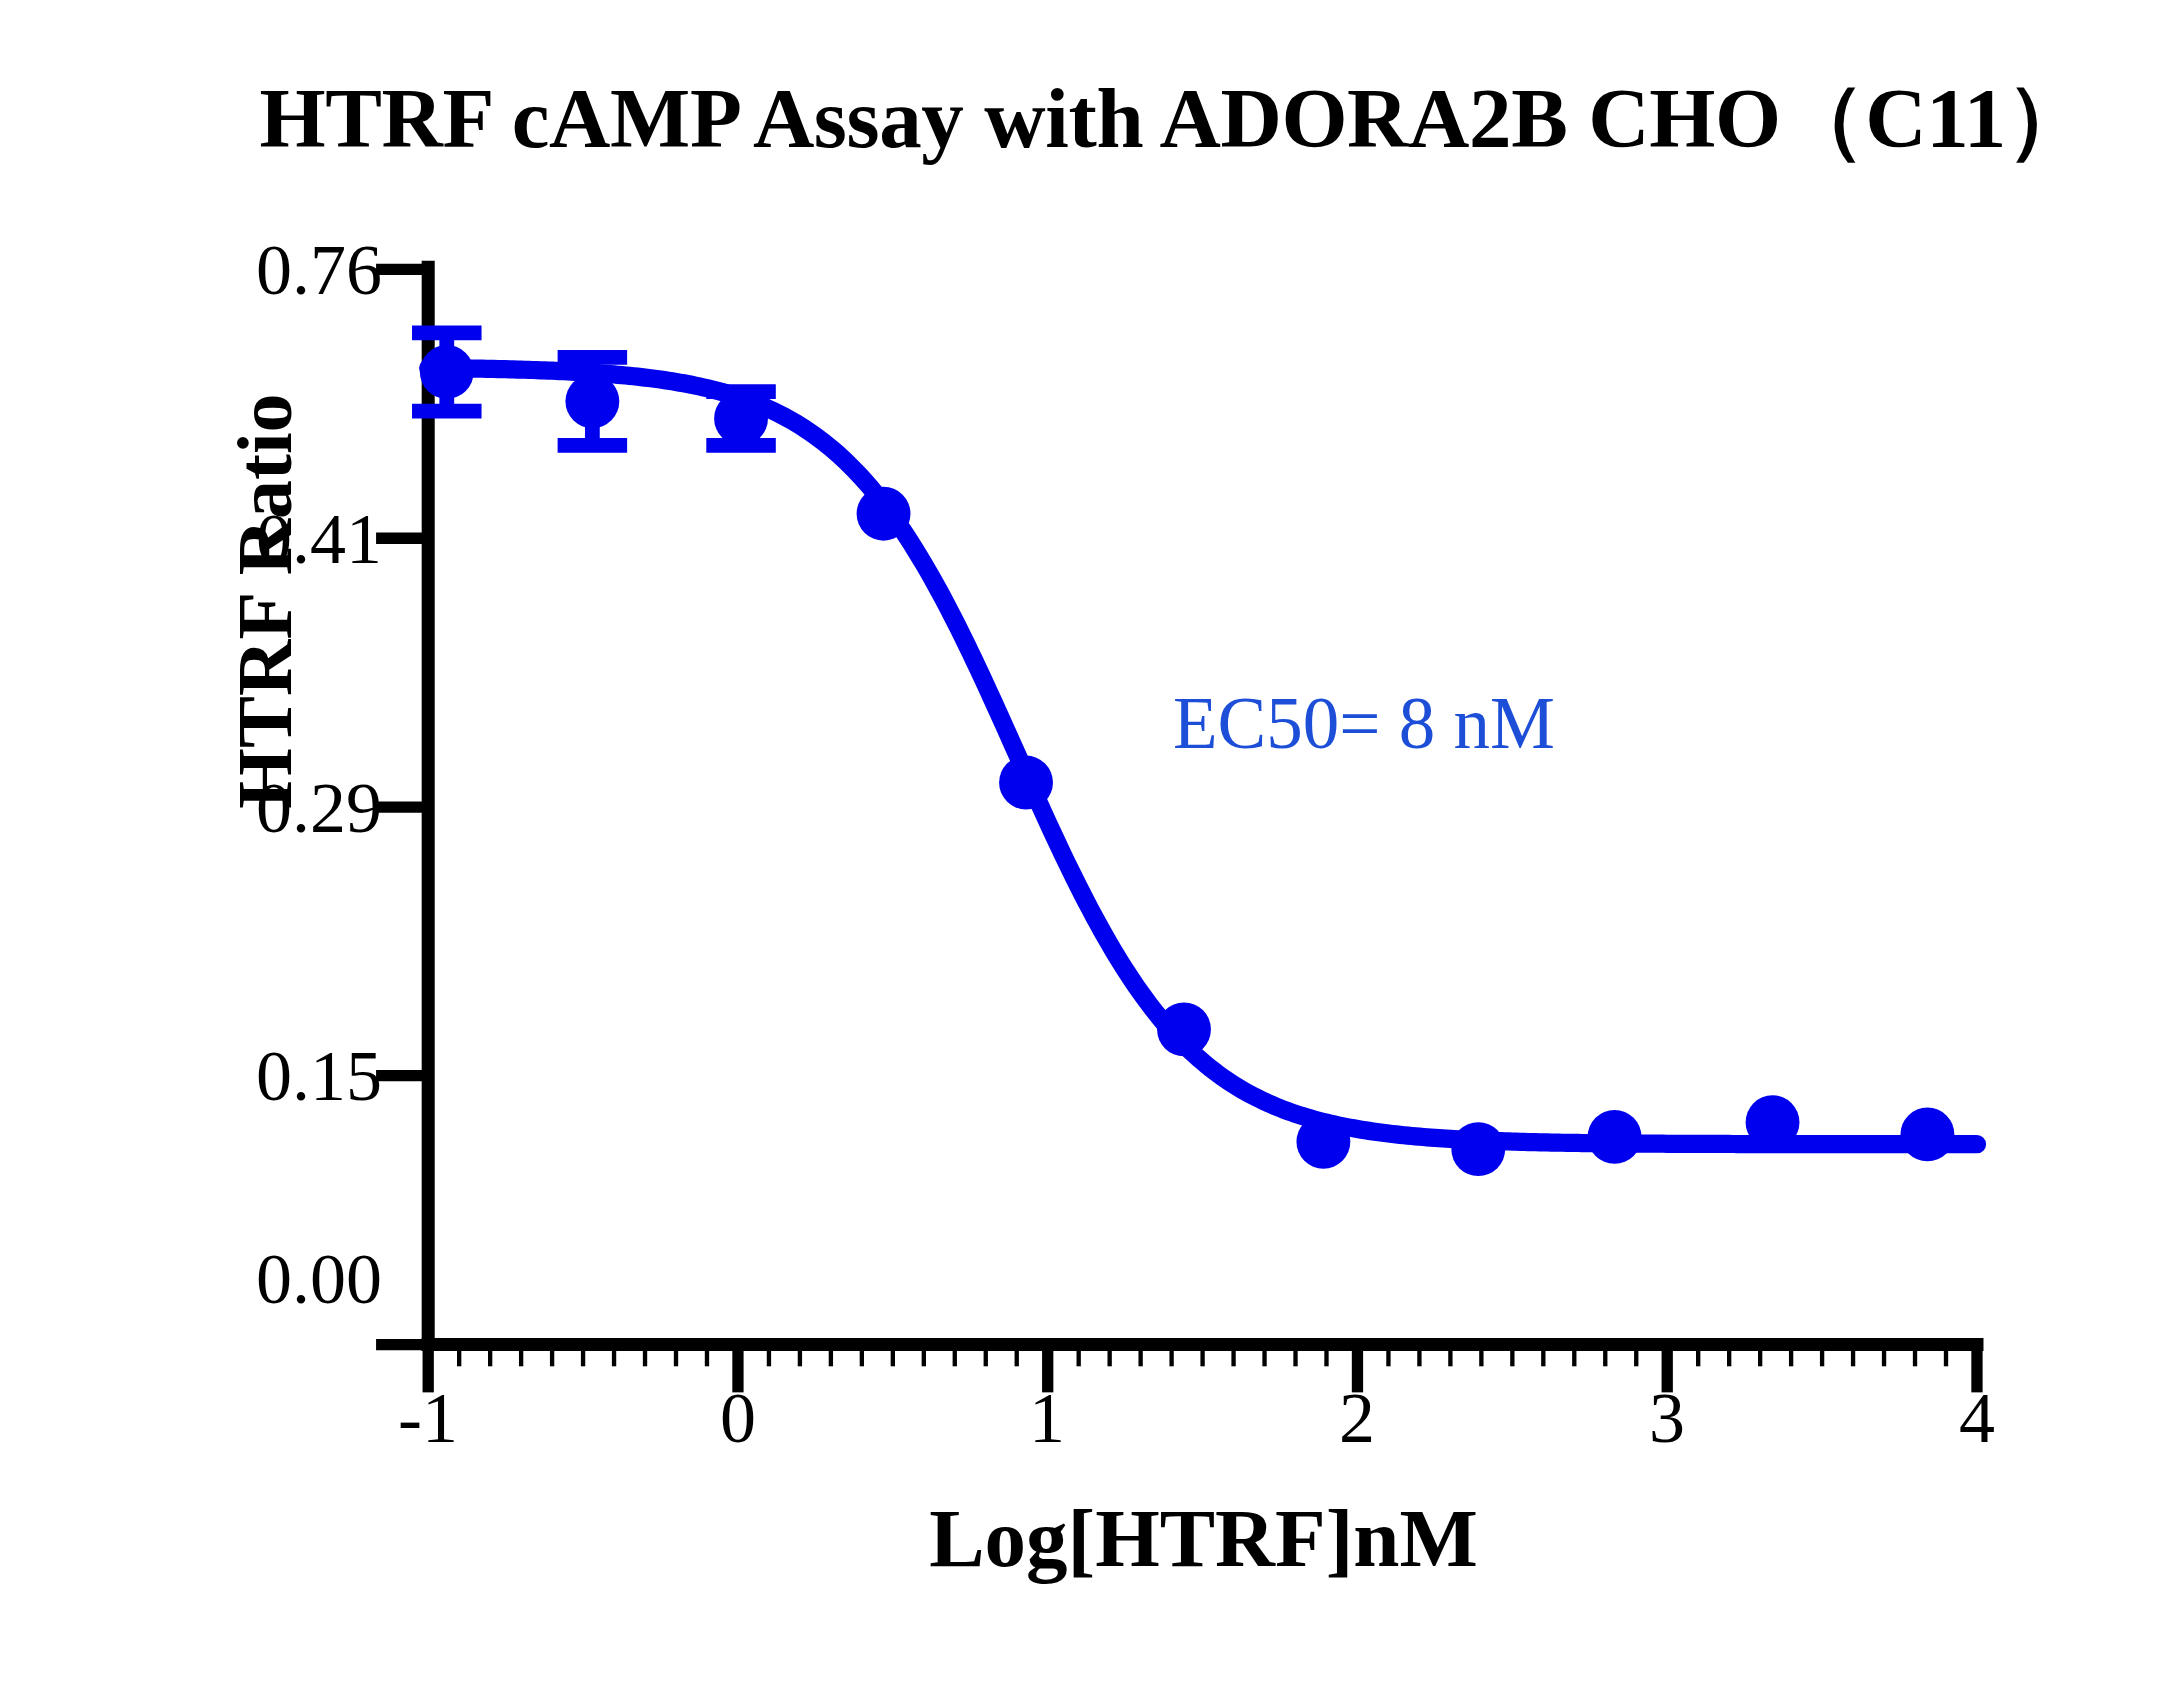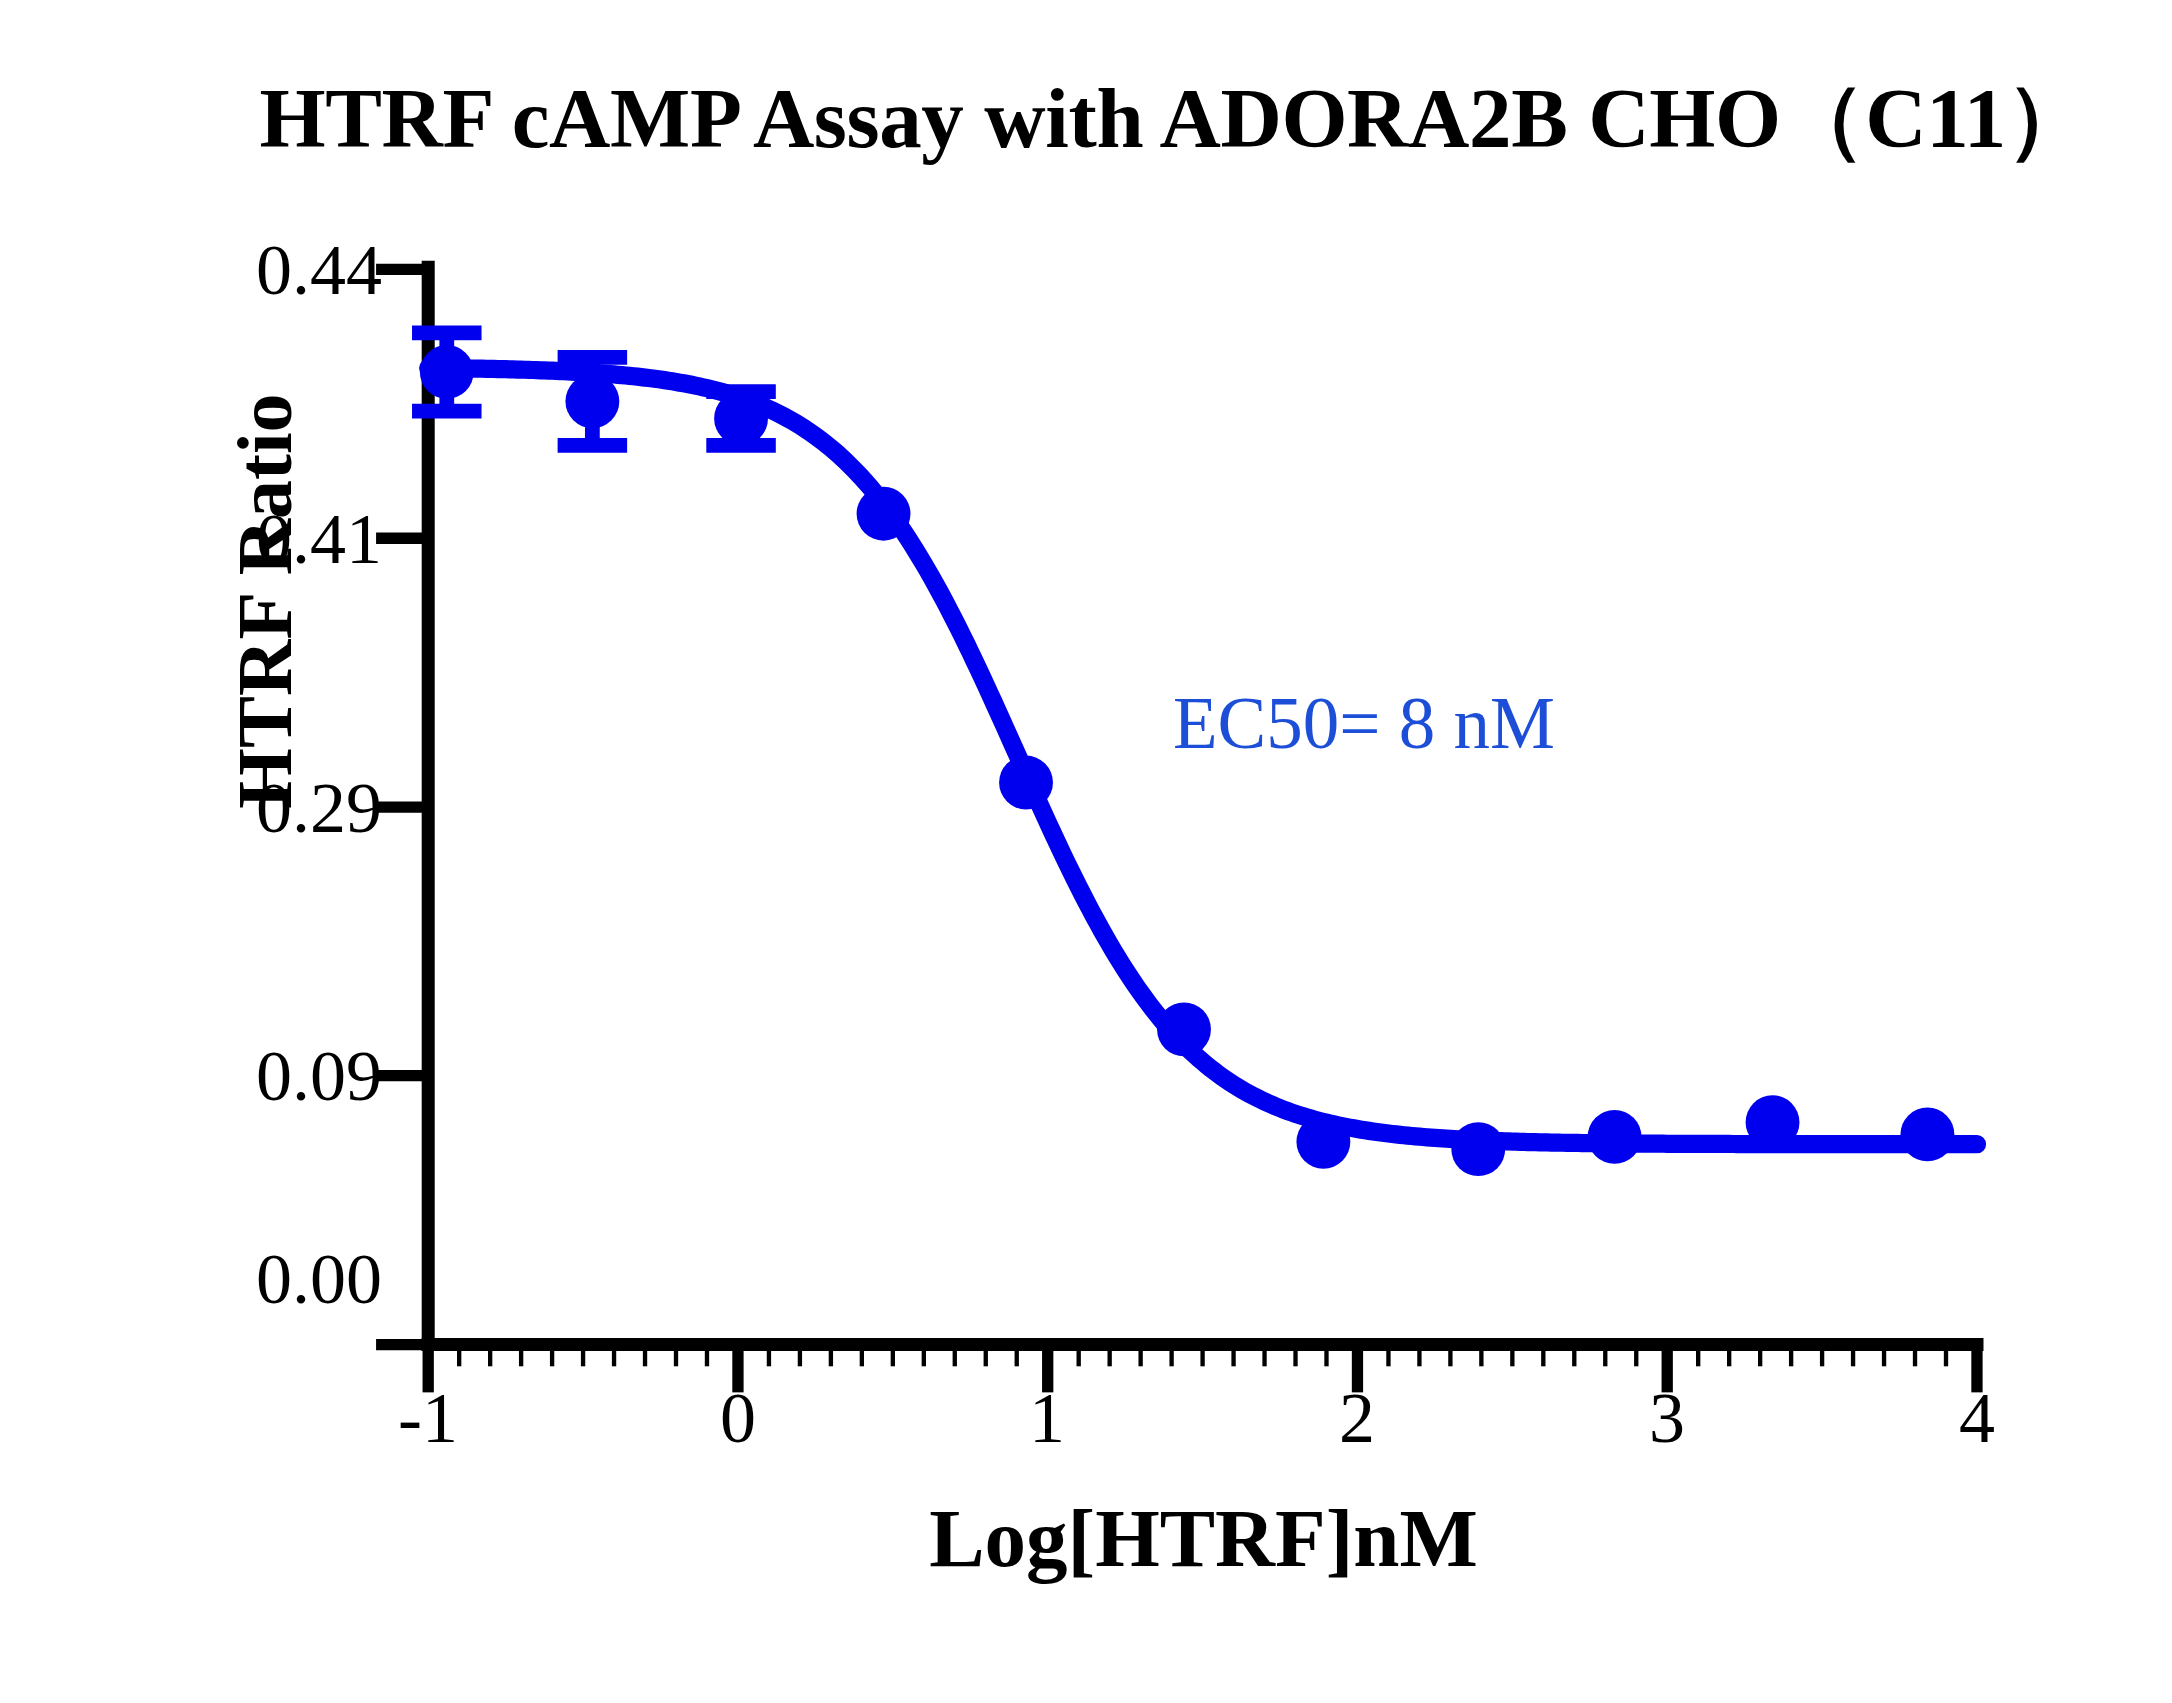--- a/index.html
+++ b/index.html
@@ -107,24 +107,24 @@
 </head>
 <body>
 
 <div id="figure">
 
   <div id="chart-title">HTRF cAMP Assay with ADORA2B CHO（C11）</div>
 
   <div id="y-axis-label">HTRF Ratio</div>
 
   <div id="ytick-labels">
-    <div class="ytick-label" style="top:234px">0.44</div>
+    <div class="ytick-label" style="top:234px">0.76</div>
     <div class="ytick-label" style="top:503px">0.41</div>
     <div class="ytick-label" style="top:772px">0.29</div>
-    <div class="ytick-label" style="top:1040px">0.09</div>
+    <div class="ytick-label" style="top:1040px">0.15</div>
     <div class="ytick-label" style="top:1243px">0.00</div>
   </div>
 
   <div class="xtick-label" style="left:363px">-1</div>
   <div class="xtick-label" style="left:673px">0</div>
   <div class="xtick-label" style="left:982px">1</div>
   <div class="xtick-label" style="left:1292px">2</div>
   <div class="xtick-label" style="left:1602px">3</div>
   <div class="xtick-label" style="left:1912px">4</div>
 

